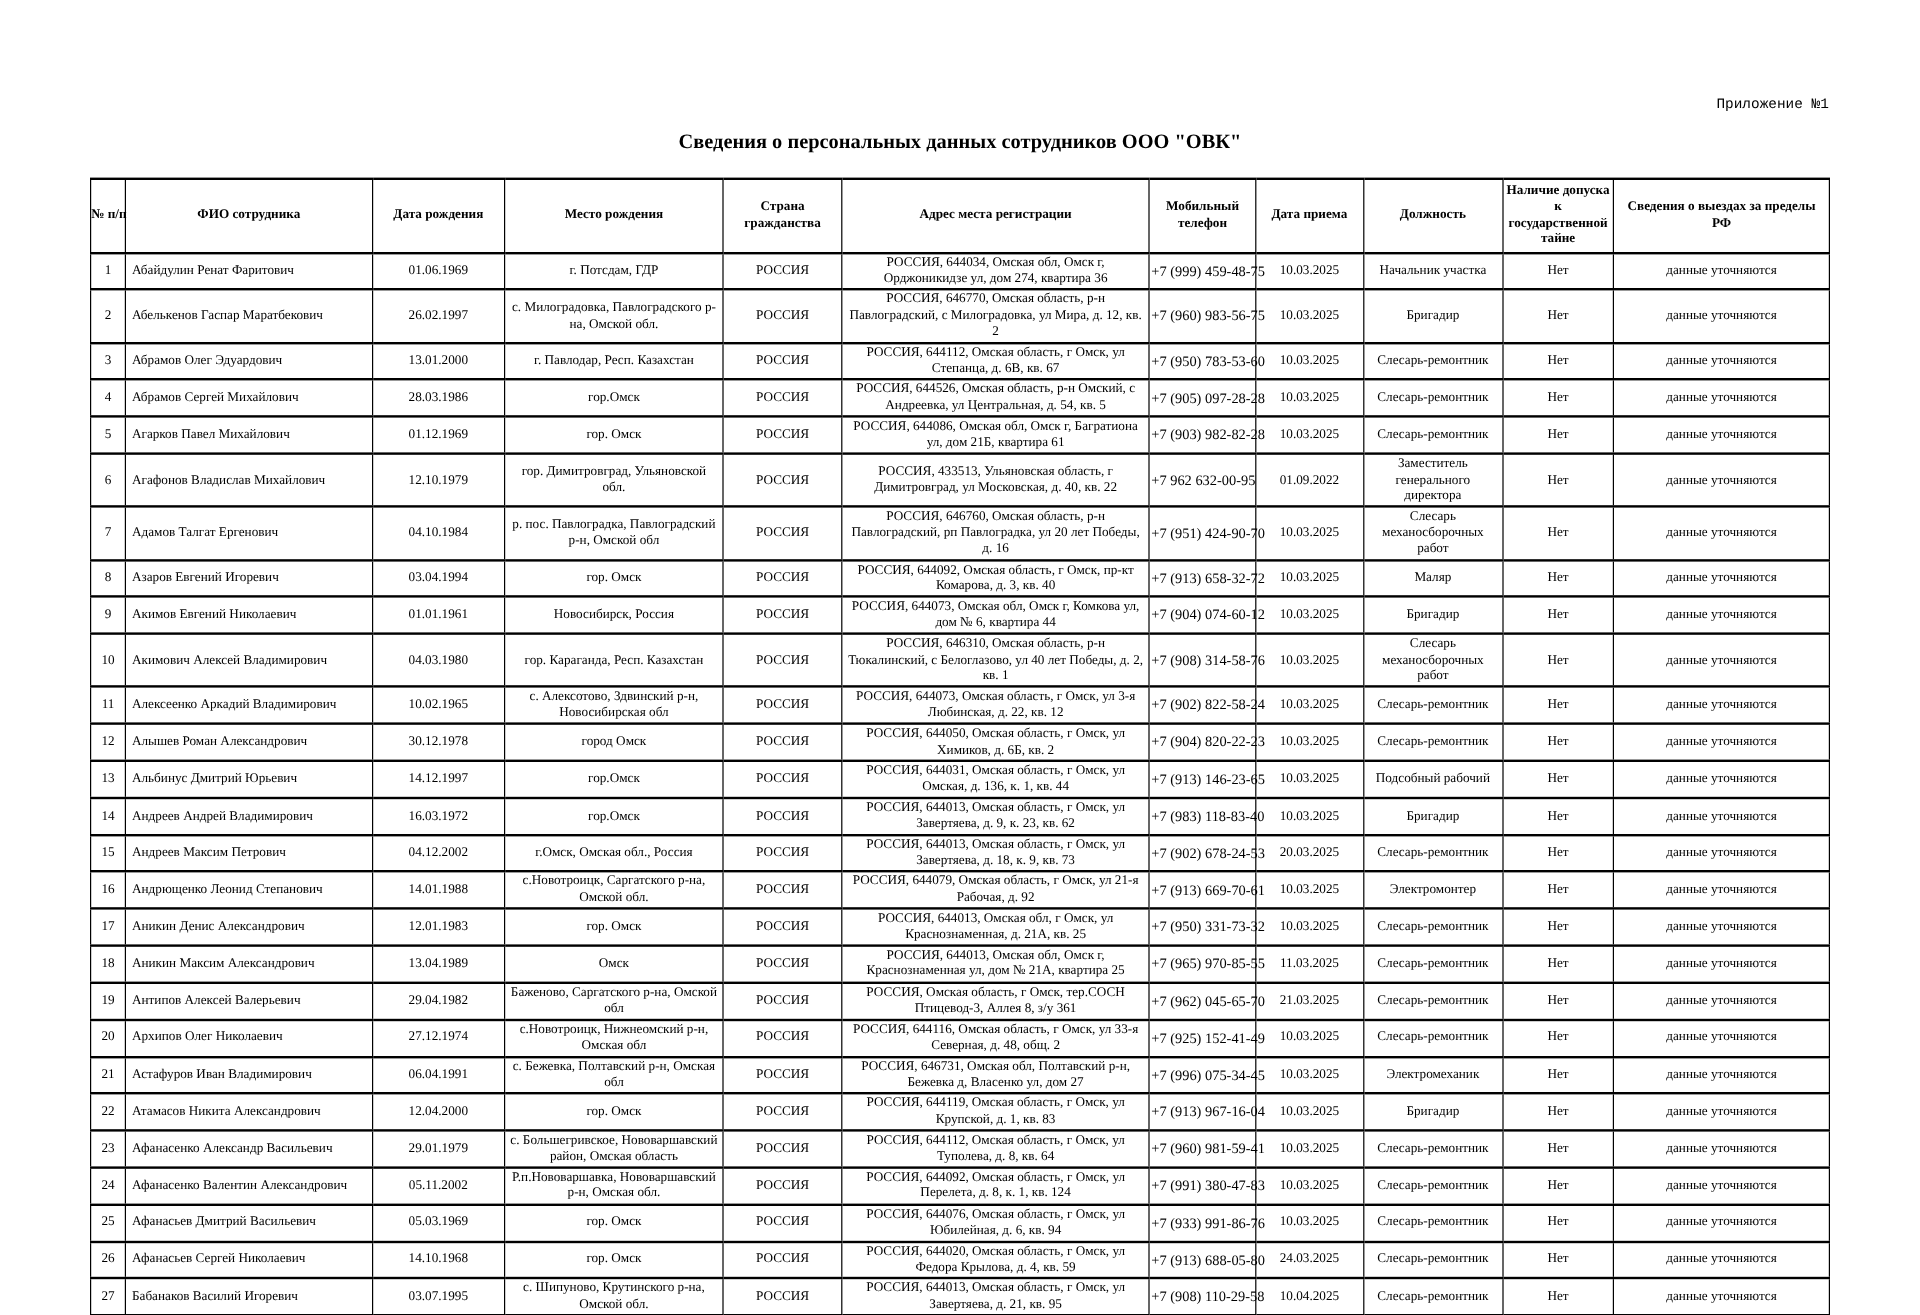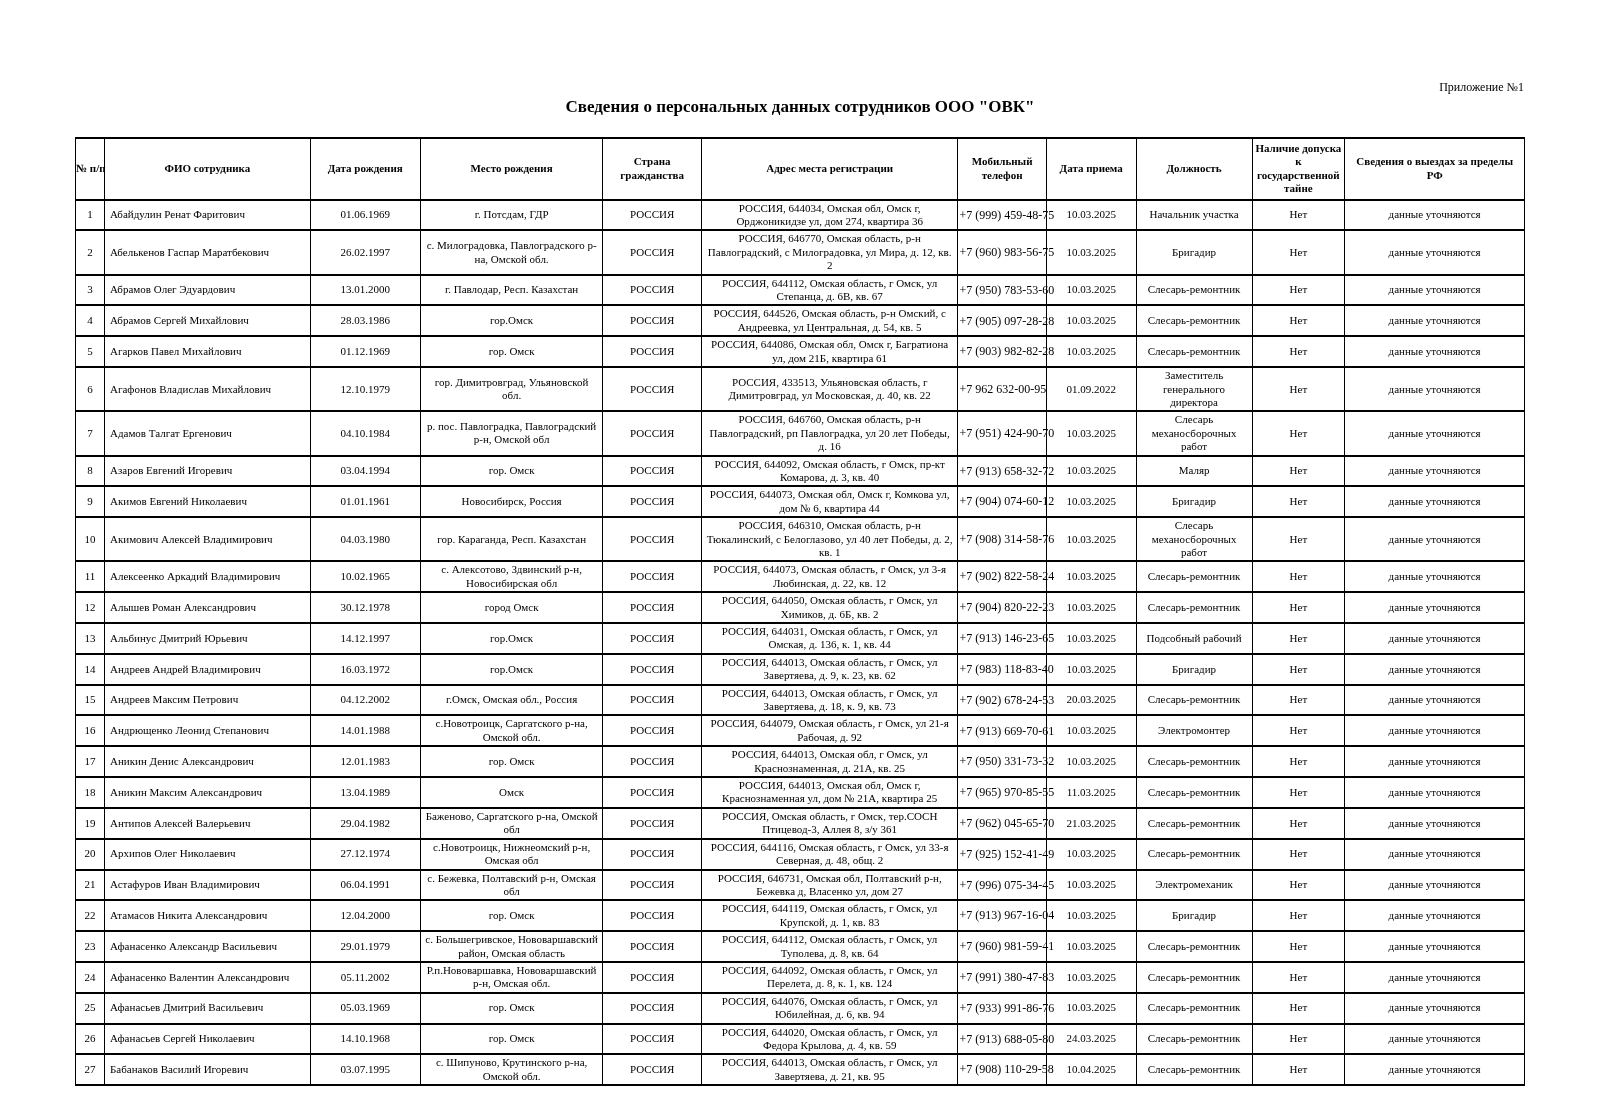--- a/index.html
+++ b/index.html
@@ -14,23 +14,24 @@
     width: 1600px;
     height: 1096px;
     background: #ffffff;
     overflow: hidden;
   }
   .annex {
     padding-top: 80px;
     padding-right: 76px;
     text-align: right;
     font-size: 12px;
+    font-family: Liberation Mono, monospace;
   }
   .doc-title {
-    margin-top: 2px;
+    margin-top: 14px;
     text-align: center;
     font-size: 17px;
     font-weight: bold;
   }
   table.employees {
     width: 1450px;
     margin: 20px auto 0 auto;
     border-collapse: collapse;
     table-layout: fixed;
   }

